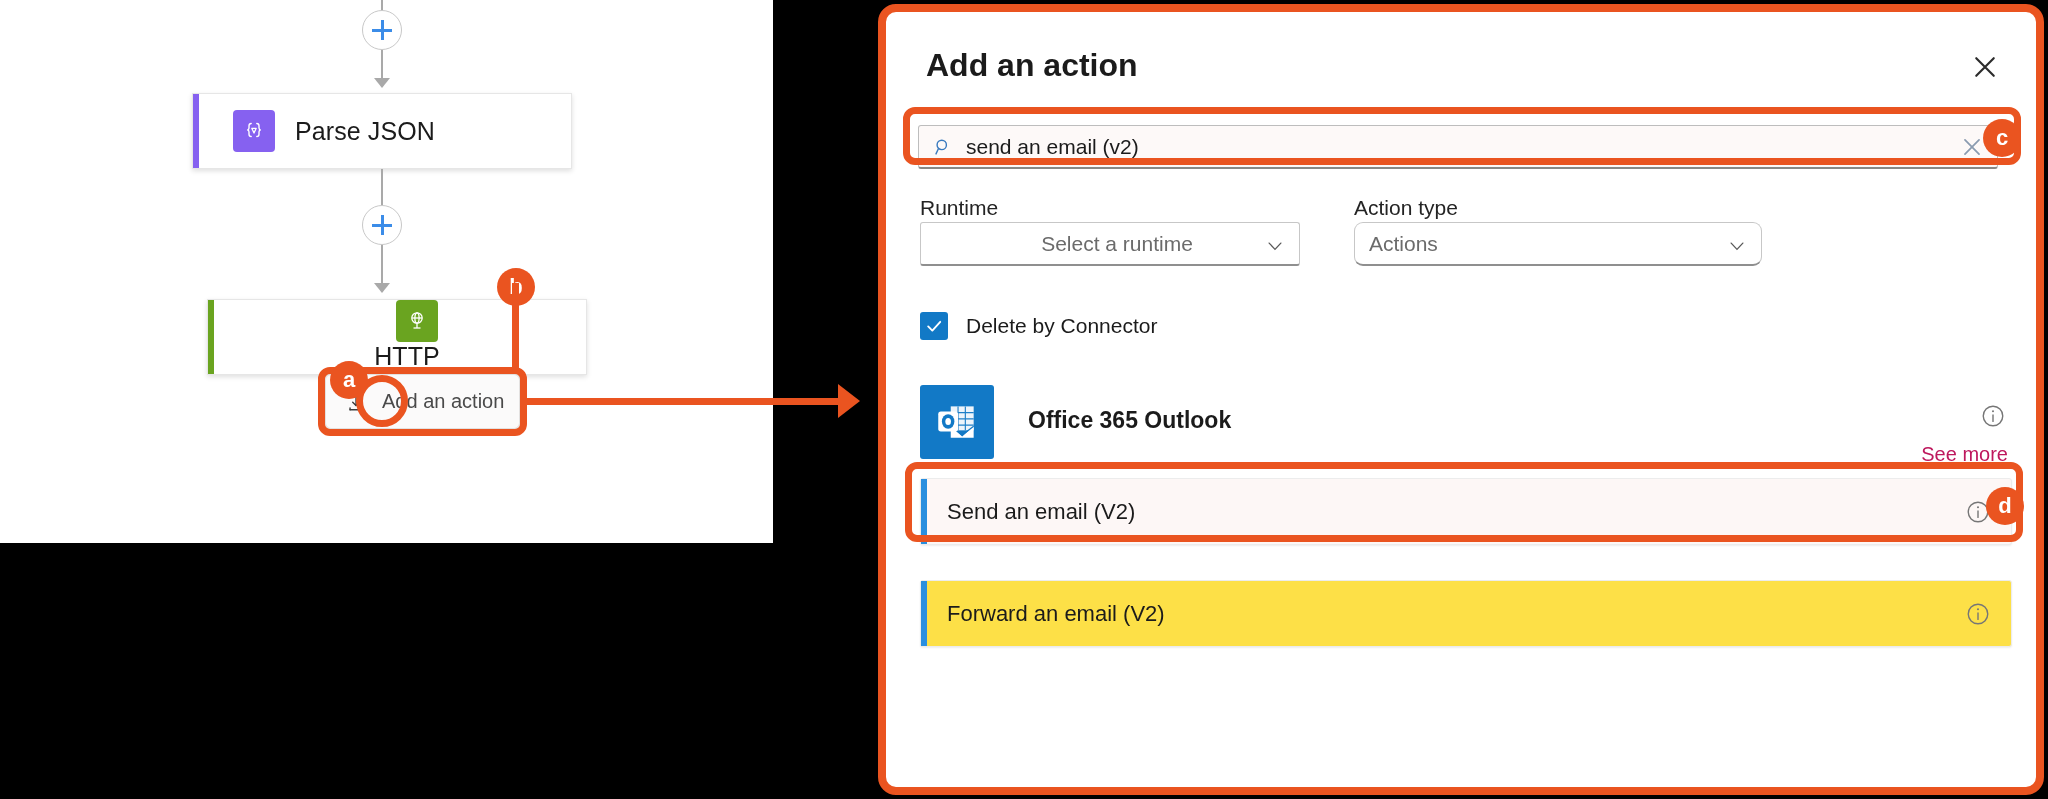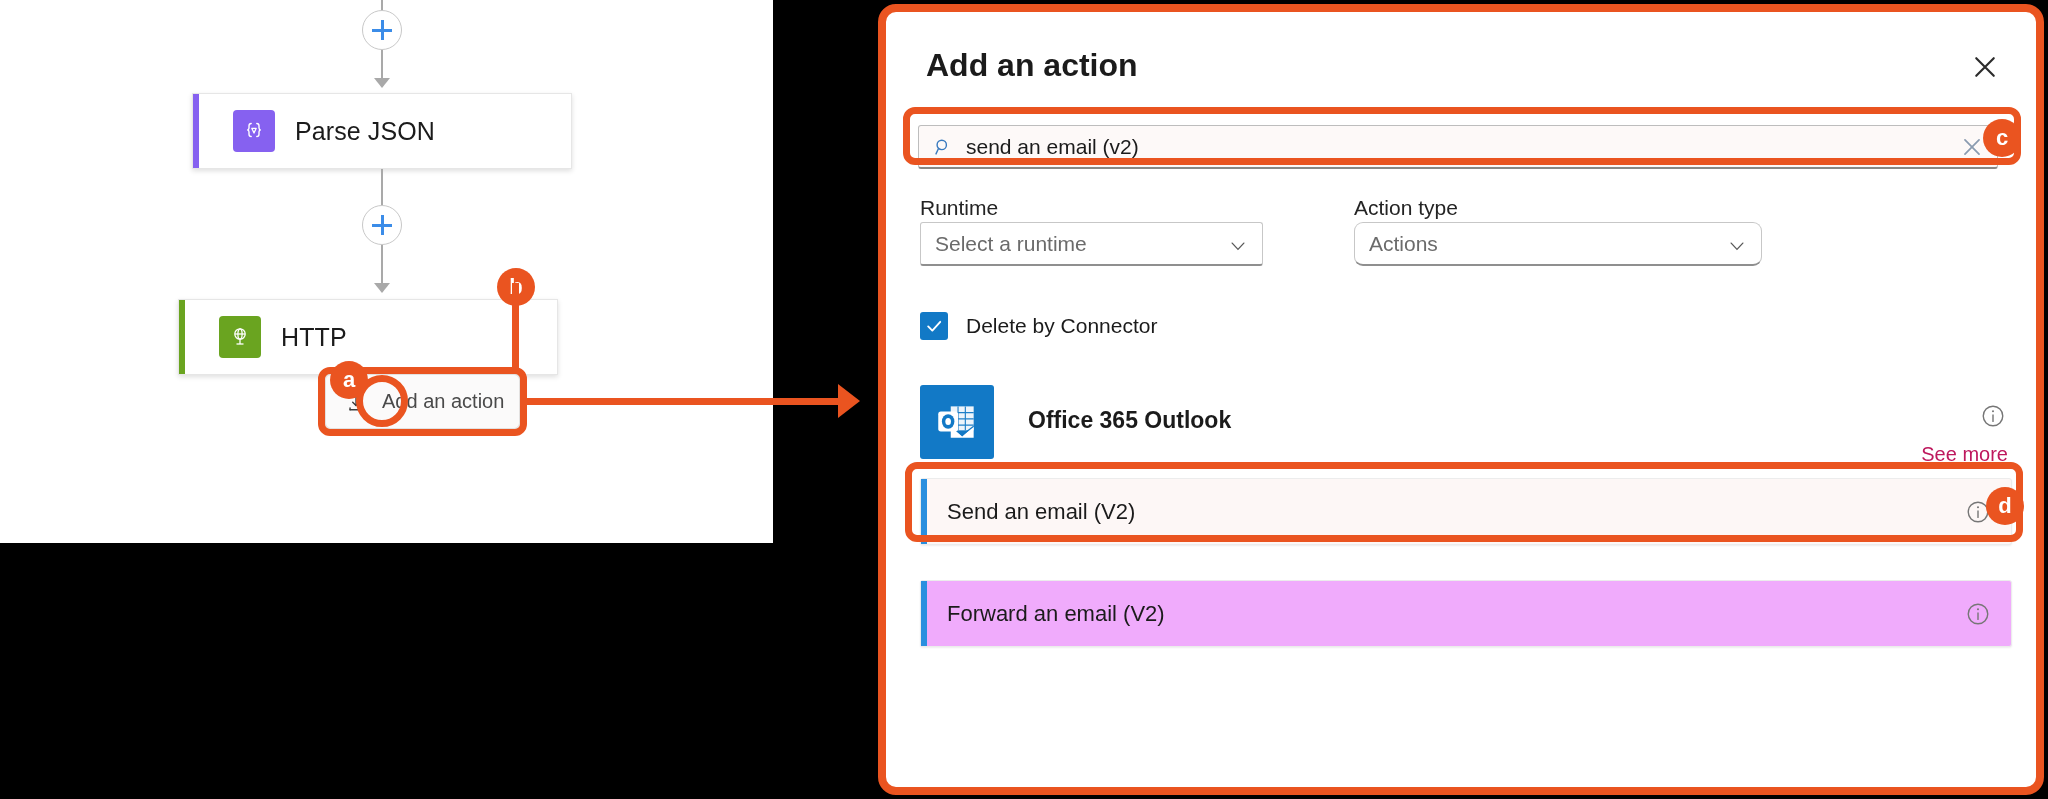--- a/index.html
+++ b/index.html
@@ -118,21 +118,21 @@
   #connector-icon{
     position:absolute;left:0;top:0;width:74px;height:74px;background:#1279c6;
     border-radius:3px;display:flex;align-items:center;justify-content:center;
   }
   #connector-name{position:absolute;left:108px;top:22px;font-size:23px;font-weight:bold;color:#1b1b1b;}
   #connector-info{position:absolute;right:6px;top:18px;width:26px;height:26px;cursor:pointer;}
   #see-more{position:absolute;right:4px;top:58px;font-size:20px;color:#be185d;cursor:pointer;margin-left:21px;}
 
   .result-item{
     position:absolute;left:34px;width:1092px;height:67px;
-    background:#f0abfc;border:1px solid #ececec;border-radius:3px;
+    background:#fde047;border:1px solid #ececec;border-radius:3px;
     box-sizing:border-box;display:flex;align-items:center;
     box-shadow:0 1px 2px rgba(0,0,0,.07);
   }
   .result-item.selected{background:#fdf7f6;}
   .result-stripe{position:absolute;left:0;top:0;bottom:0;width:6px;background:#2a8fdf;}
   .result-label{margin-left:26px;font-size:22px;color:#1b1b1b;}
   .result-info{position:absolute;right:20px;top:20px;width:26px;height:26px;cursor:pointer;}
 </style>
 </head>
 <body>
@@ -156,21 +156,21 @@
       </svg>
     </span>
     <span class="op-label">Parse JSON</span>
   </div>
 
   <div class="conn-line" style="left:381px;top:169px;height:36px;"></div>
   <div class="plus-node" style="left:362px;top:205px;"></div>
   <div class="conn-line" style="left:381px;top:245px;height:42px;"></div>
   <div class="arrow-head" style="left:374px;top:283px;"></div>
 
-  <div class="op-card" style="left:178px;top:299px;width:380px;height:76px;">
+  <div class="op-card" style="left:207px;top:299px;width:380px;height:76px;flex-direction:column;">
     <span class="op-stripe" style="background:#6aa420;"></span>
     <span class="op-icon" style="background:#6aa420;">
       <svg width="24" height="24" viewBox="0 0 24 24" fill="none" stroke="#ffffff" stroke-width="1.3">
         <circle cx="12" cy="9" r="5.2"></circle>
         <ellipse cx="12" cy="9" rx="2.1" ry="5.2"></ellipse>
         <path d="M7 9h10"></path>
         <path d="M12 14.2V19"></path>
         <path d="M8.5 19h7"></path>
       </svg>
     </span>
@@ -228,21 +228,21 @@
         <span id="search-value">send an email (v2)</span>
       </div>
       <div id="search-clear">
         <svg width="26" height="26" viewBox="0 0 24 24" fill="none" stroke="#8a9bb0" stroke-width="1.6" stroke-linecap="round">
           <path d="M5.5 5.5l13 13M18.5 5.5l-13 13"></path>
         </svg>
       </div>
     </div>
 
     <div class="field-label" style="left:34px;top:176px;">Runtime</div>
-    <div class="combo" style="left:34px;top:210px;width:343px;">
+    <div class="combo" style="left:34px;top:210px;width:380px;justify-content:center;">
       <span class="combo-text">Select a runtime</span>
       <span class="chev">
         <svg width="20" height="20" viewBox="0 0 24 24" fill="none" stroke="#5a5a5a" stroke-width="1.6" stroke-linecap="round">
             <path d="M5 8.5 12 16l7-7.5"></path>
           </svg>
       </span>
     </div>
 
     <div class="field-label" style="left:468px;top:176px;">Action type</div>
     <div class="combo" style="left:468px;top:210px;width:408px;border-radius:9px;">

